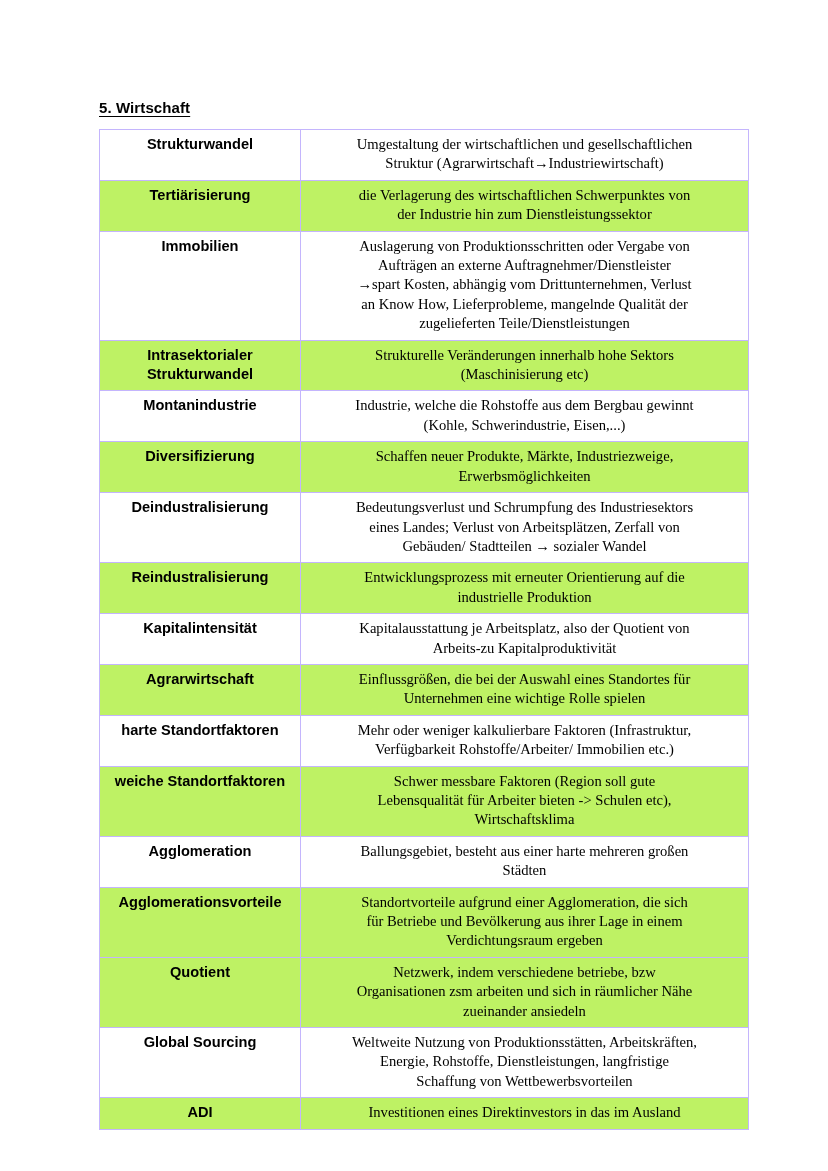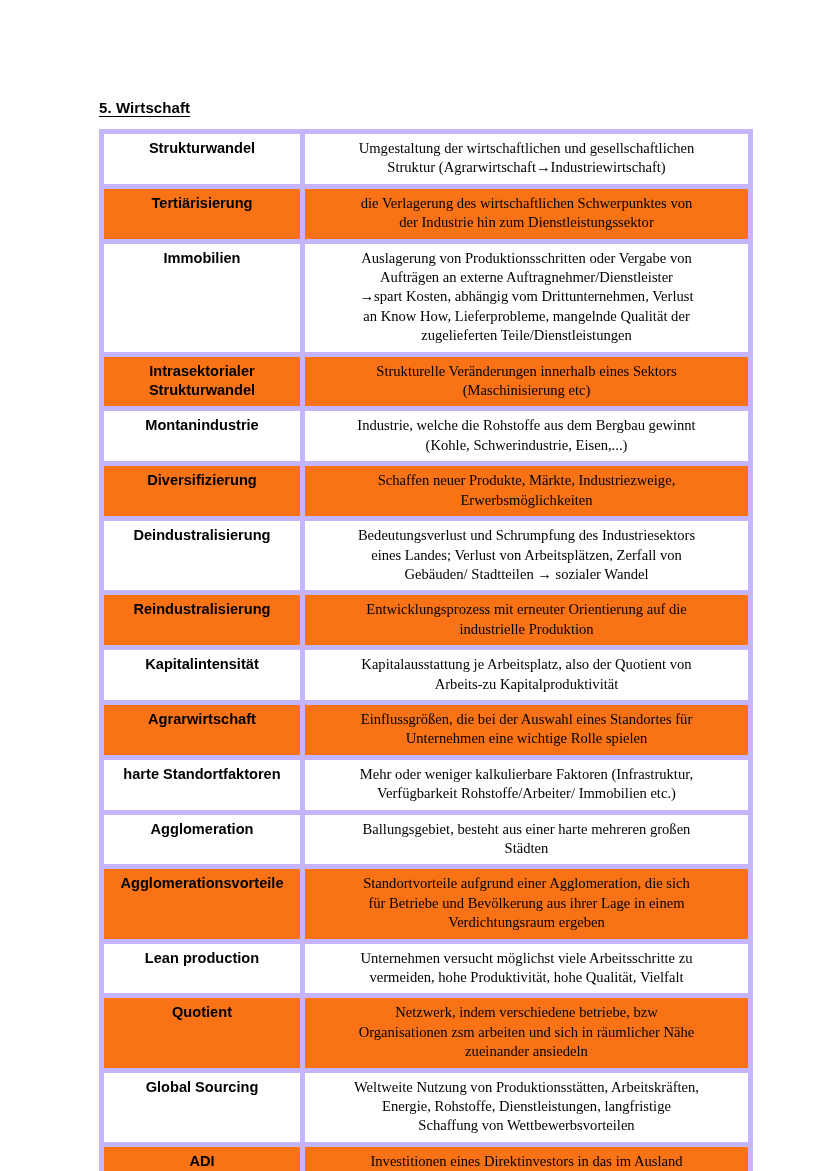--- a/index.html
+++ b/index.html
@@ -39,24 +39,24 @@
     width: 649px;
     border-collapse: collapse;
     table-layout: fixed;
     font-size: 14.6px;
   }
 
   .glossary-table col.term-col  { width: 201px; }
   .glossary-table col.defn-col  { width: 448px; }
 
   .glossary-table tr.row-odd  { background: #ffffff; }
-  .glossary-table tr.row-even { background: #f97316; }
+  .glossary-table tr.row-even { background: #bef264; }
 
   .glossary-table td {
-    border: 5px solid #c4b5fd;
+    border: 1px solid #c4b5fd;
     padding: 5px 8px 6px 8px;
     vertical-align: top;
     text-align: center;
     line-height: 1.33;
   }
 
   .glossary-table td.term {
     font-weight: bold;
     word-wrap: break-word;
   }
@@ -103,21 +103,21 @@
             <span class="defn-line">Auslagerung von Produktionsschritten oder Vergabe von</span>
             <span class="defn-line">Aufträgen an externe Auftragnehmer/Dienstleister</span>
             <span class="defn-line">→spart Kosten, abhängig vom Drittunternehmen, Verlust</span>
             <span class="defn-line">an Know How, Lieferprobleme, mangelnde Qualität der</span>
             <span class="defn-line">zugelieferten Teile/Dienstleistungen</span>
           </td>
         </tr>
         <tr class="row-even">
           <td class="term">Intrasektorialer Strukturwandel</td>
           <td class="definition">
-            <span class="defn-line">Strukturelle Veränderungen innerhalb eines Sektors</span>
+            <span class="defn-line">Strukturelle Veränderungen innerhalb hohe Sektors</span>
             <span class="defn-line">(Maschinisierung etc)</span>
           </td>
         </tr>
         <tr class="row-odd">
           <td class="term">Montanindustrie</td>
           <td class="definition">
             <span class="defn-line">Industrie, welche die Rohstoffe aus dem Bergbau gewinnt</span>
             <span class="defn-line">(Kohle, Schwerindustrie, Eisen,...)</span>
           </td>
         </tr>
@@ -157,42 +157,43 @@
             <span class="defn-line">Unternehmen eine wichtige Rolle spielen</span>
           </td>
         </tr>
         <tr class="row-odd">
           <td class="term">harte Standortfaktoren</td>
           <td class="definition">
             <span class="defn-line">Mehr oder weniger kalkulierbare Faktoren (Infrastruktur,</span>
             <span class="defn-line">Verfügbarkeit Rohstoffe/Arbeiter/ Immobilien etc.)</span>
           </td>
         </tr>
+        <tr class="row-even">
+          <td class="term">weiche Standortfaktoren</td>
+          <td class="definition">
+            <span class="defn-line">Schwer messbare Faktoren (Region soll gute</span>
+            <span class="defn-line">Lebensqualität für Arbeiter bieten -&gt; Schulen etc),</span>
+            <span class="defn-line">Wirtschaftsklima</span>
+          </td>
+        </tr>
         <tr class="row-odd">
           <td class="term">Agglomeration</td>
           <td class="definition">
             <span class="defn-line">Ballungsgebiet, besteht aus einer harte mehreren großen</span>
             <span class="defn-line">Städten</span>
           </td>
         </tr>
         <tr class="row-even">
           <td class="term">Agglomerationsvorteile</td>
           <td class="definition">
             <span class="defn-line">Standortvorteile aufgrund einer Agglomeration, die sich</span>
             <span class="defn-line">für Betriebe und Bevölkerung aus ihrer Lage in einem</span>
             <span class="defn-line">Verdichtungsraum ergeben</span>
           </td>
         </tr>
-        <tr class="row-odd">
-          <td class="term">Lean production</td>
-          <td class="definition">
-            <span class="defn-line">Unternehmen versucht möglichst viele Arbeitsschritte zu</span>
-            <span class="defn-line">vermeiden, hohe Produktivität, hohe Qualität, Vielfalt</span>
-          </td>
-        </tr>
         <tr class="row-even">
           <td class="term">Quotient</td>
           <td class="definition">
             <span class="defn-line">Netzwerk, indem verschiedene betriebe, bzw</span>
             <span class="defn-line">Organisationen zsm arbeiten und sich in räumlicher Nähe</span>
             <span class="defn-line">zueinander ansiedeln</span>
           </td>
         </tr>
         <tr class="row-odd">
           <td class="term">Global Sourcing</td>

